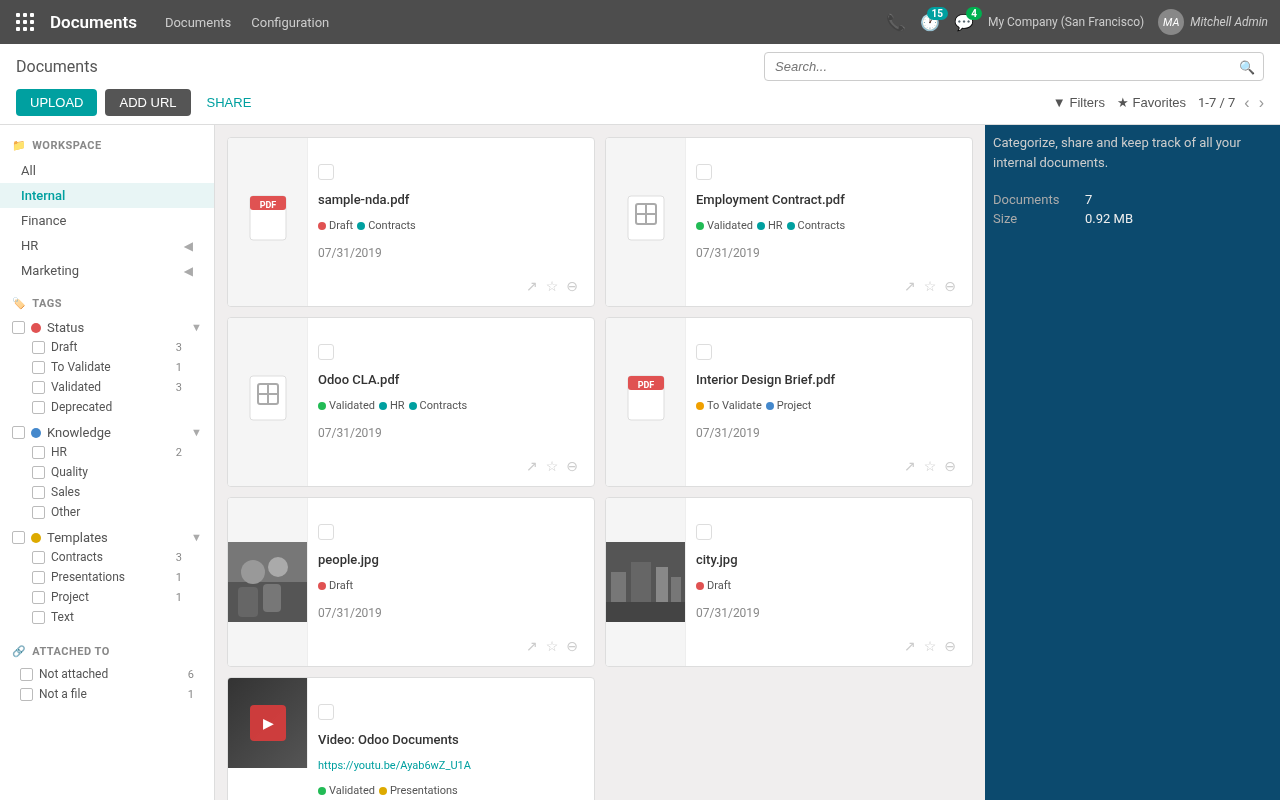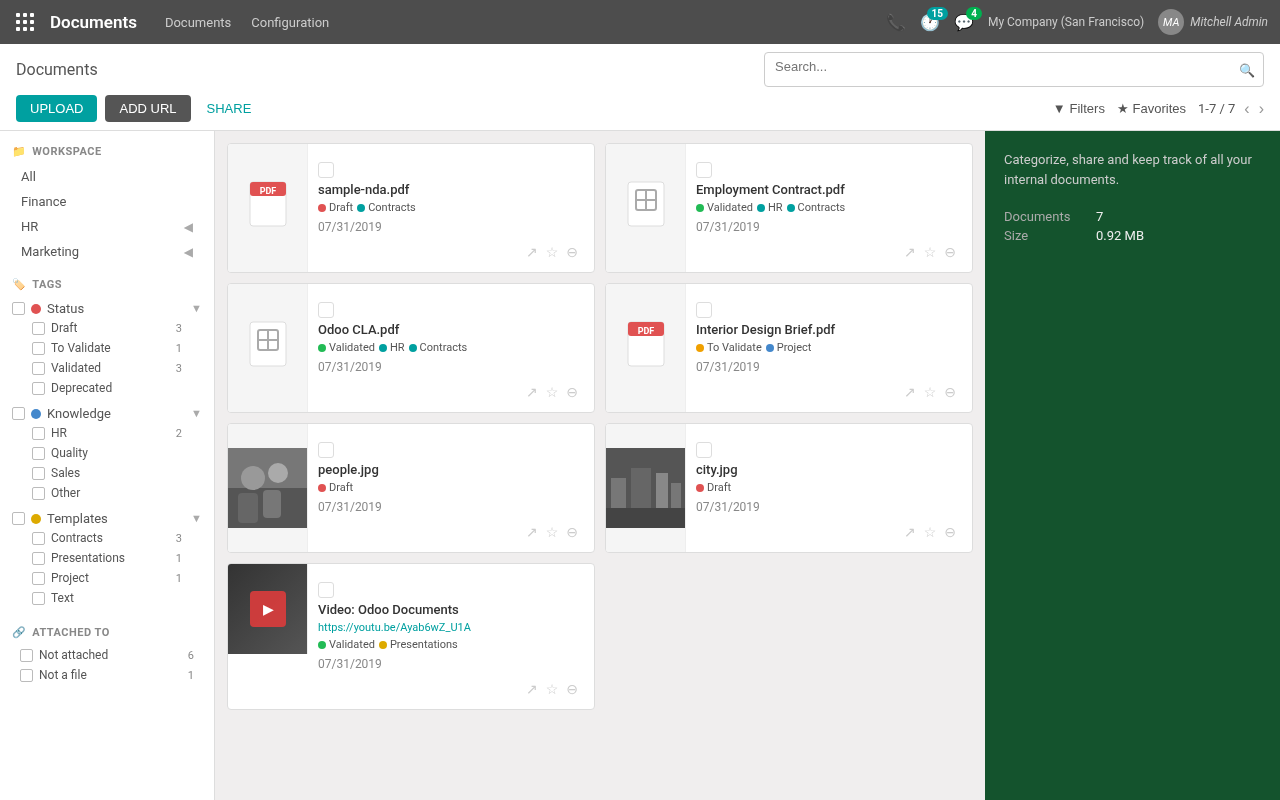--- a/index.html
+++ b/index.html
@@ -40,23 +40,24 @@
       align-items: center;
       gap: 12px;
       margin-bottom: 8px;
     }
     .page-title { font-size: 16px; color: #555; flex: 1; }
     .search-bar { flex: 1; max-width: 500px; position: relative; }
     .search-bar input {
       width: 100%;
       border: 1px solid #ccc;
       border-radius: 4px;
-      padding: 6px 30px 12px 10px;
+      padding: 6px 30px 6px 10px;
       font-size: 13px;
       outline: none;
+      font-style: italic;
     }
     .search-icon { position: absolute; right: 8px; top: 50%; transform: translateY(-50%); color: #999; }
 
     .page-header-bottom { display: flex; align-items: center; gap: 8px; }
     .btn { padding: 6px 14px; border-radius: 4px; cursor: pointer; font-size: 13px; border: none; font-weight: 500; }
     .btn-primary { background: #00a0a0; color: #fff; }
     .btn-link { background: transparent; border: none; color: #00a0a0; cursor: pointer; font-size: 13px; font-weight: 500; padding: 6px 8px; }
     .btn-dark { background: #555; color: #fff; border: none; padding: 6px 14px; border-radius: 4px; cursor: pointer; font-size: 13px; }
 
     .filters-bar { display: flex; align-items: center; gap: 12px; flex: 1; justify-content: flex-end; }
@@ -110,39 +111,39 @@
       width: 80px;
       min-width: 80px;
       background: #f5f5f5;
       display: flex;
       align-items: center;
       justify-content: center;
       border-right: 1px solid #eee;
       position: relative;
       overflow: hidden;
     }
-    .doc-info { flex: 1; padding: 10px 10px 6px; display: flex; flex-direction: column; gap: 4px; }
+    .doc-info { flex: 1; padding: 18px 10px 6px; display: flex; flex-direction: column; gap: 12px; }
     .doc-title { font-size: 13px; font-weight: 500; color: #333; }
     .doc-tags { display: flex; flex-wrap: wrap; gap: 4px; }
     .doc-tag { display: flex; align-items: center; gap: 3px; font-size: 11px; color: #555; }
     .doc-tag-dot { width: 8px; height: 8px; border-radius: 50%; display: inline-block; }
     .doc-date { font-size: 12px; color: #888; margin-top: 2px; }
     .doc-actions { display: flex; align-items: center; gap: 4px; margin-left: auto; padding: 4px; align-self: flex-end; }
     .doc-action-btn { background: none; border: none; cursor: pointer; color: #ccc; font-size: 14px; padding: 2px; }
     .doc-check { width: 16px; height: 16px; border: 1px solid #ddd; border-radius: 3px; display: inline-block; align-self: flex-start; margin: 8px 6px 0 0; }
 
     .doc-url { font-size: 11px; color: #00a0a0; }
 
     
     .right-panel {
       width: 295px;
       min-width: 295px;
-      background: #14532d;
+      background: #0c4a6e;
       color: #eee;
-      padding: 19px;
+      padding: 8px;
       overflow-y: auto;
     }
     .right-panel-desc { font-size: 13px; color: #ccc; line-height: 1.5; margin-bottom: 20px; }
     .right-panel-stat { display: flex; gap: 12px; font-size: 13px; margin-bottom: 4px; }
     .right-panel-stat-label { color: #aaa; min-width: 80px; }
     .right-panel-stat-value { color: #eee; }
 
     .dot-red { background: #e05252; }
     .dot-green { background: #22bb55; }
     .dot-orange { background: #f0a000; }
@@ -252,20 +253,23 @@
     <div class="sidebar-section">
       <div class="sidebar-section-title">
         <span>📁</span>
         <span>WORKSPACE</span>
       </div>
     </div>
 
     <div class="sidebar-item">
       <span class="sidebar-item-label">All</span>
     </div>
+    <div class="sidebar-item active">
+      <span class="sidebar-item-label">Internal</span>
+    </div>
     <div class="sidebar-item">
       <span class="sidebar-item-label">Finance</span>
     </div>
     <div class="sidebar-item">
       <span class="sidebar-item-label">HR</span>
       <span class="sidebar-arrow">◀</span>
     </div>
     <div class="sidebar-item">
       <span class="sidebar-item-label">Marketing</span>
       <span class="sidebar-arrow">◀</span>

